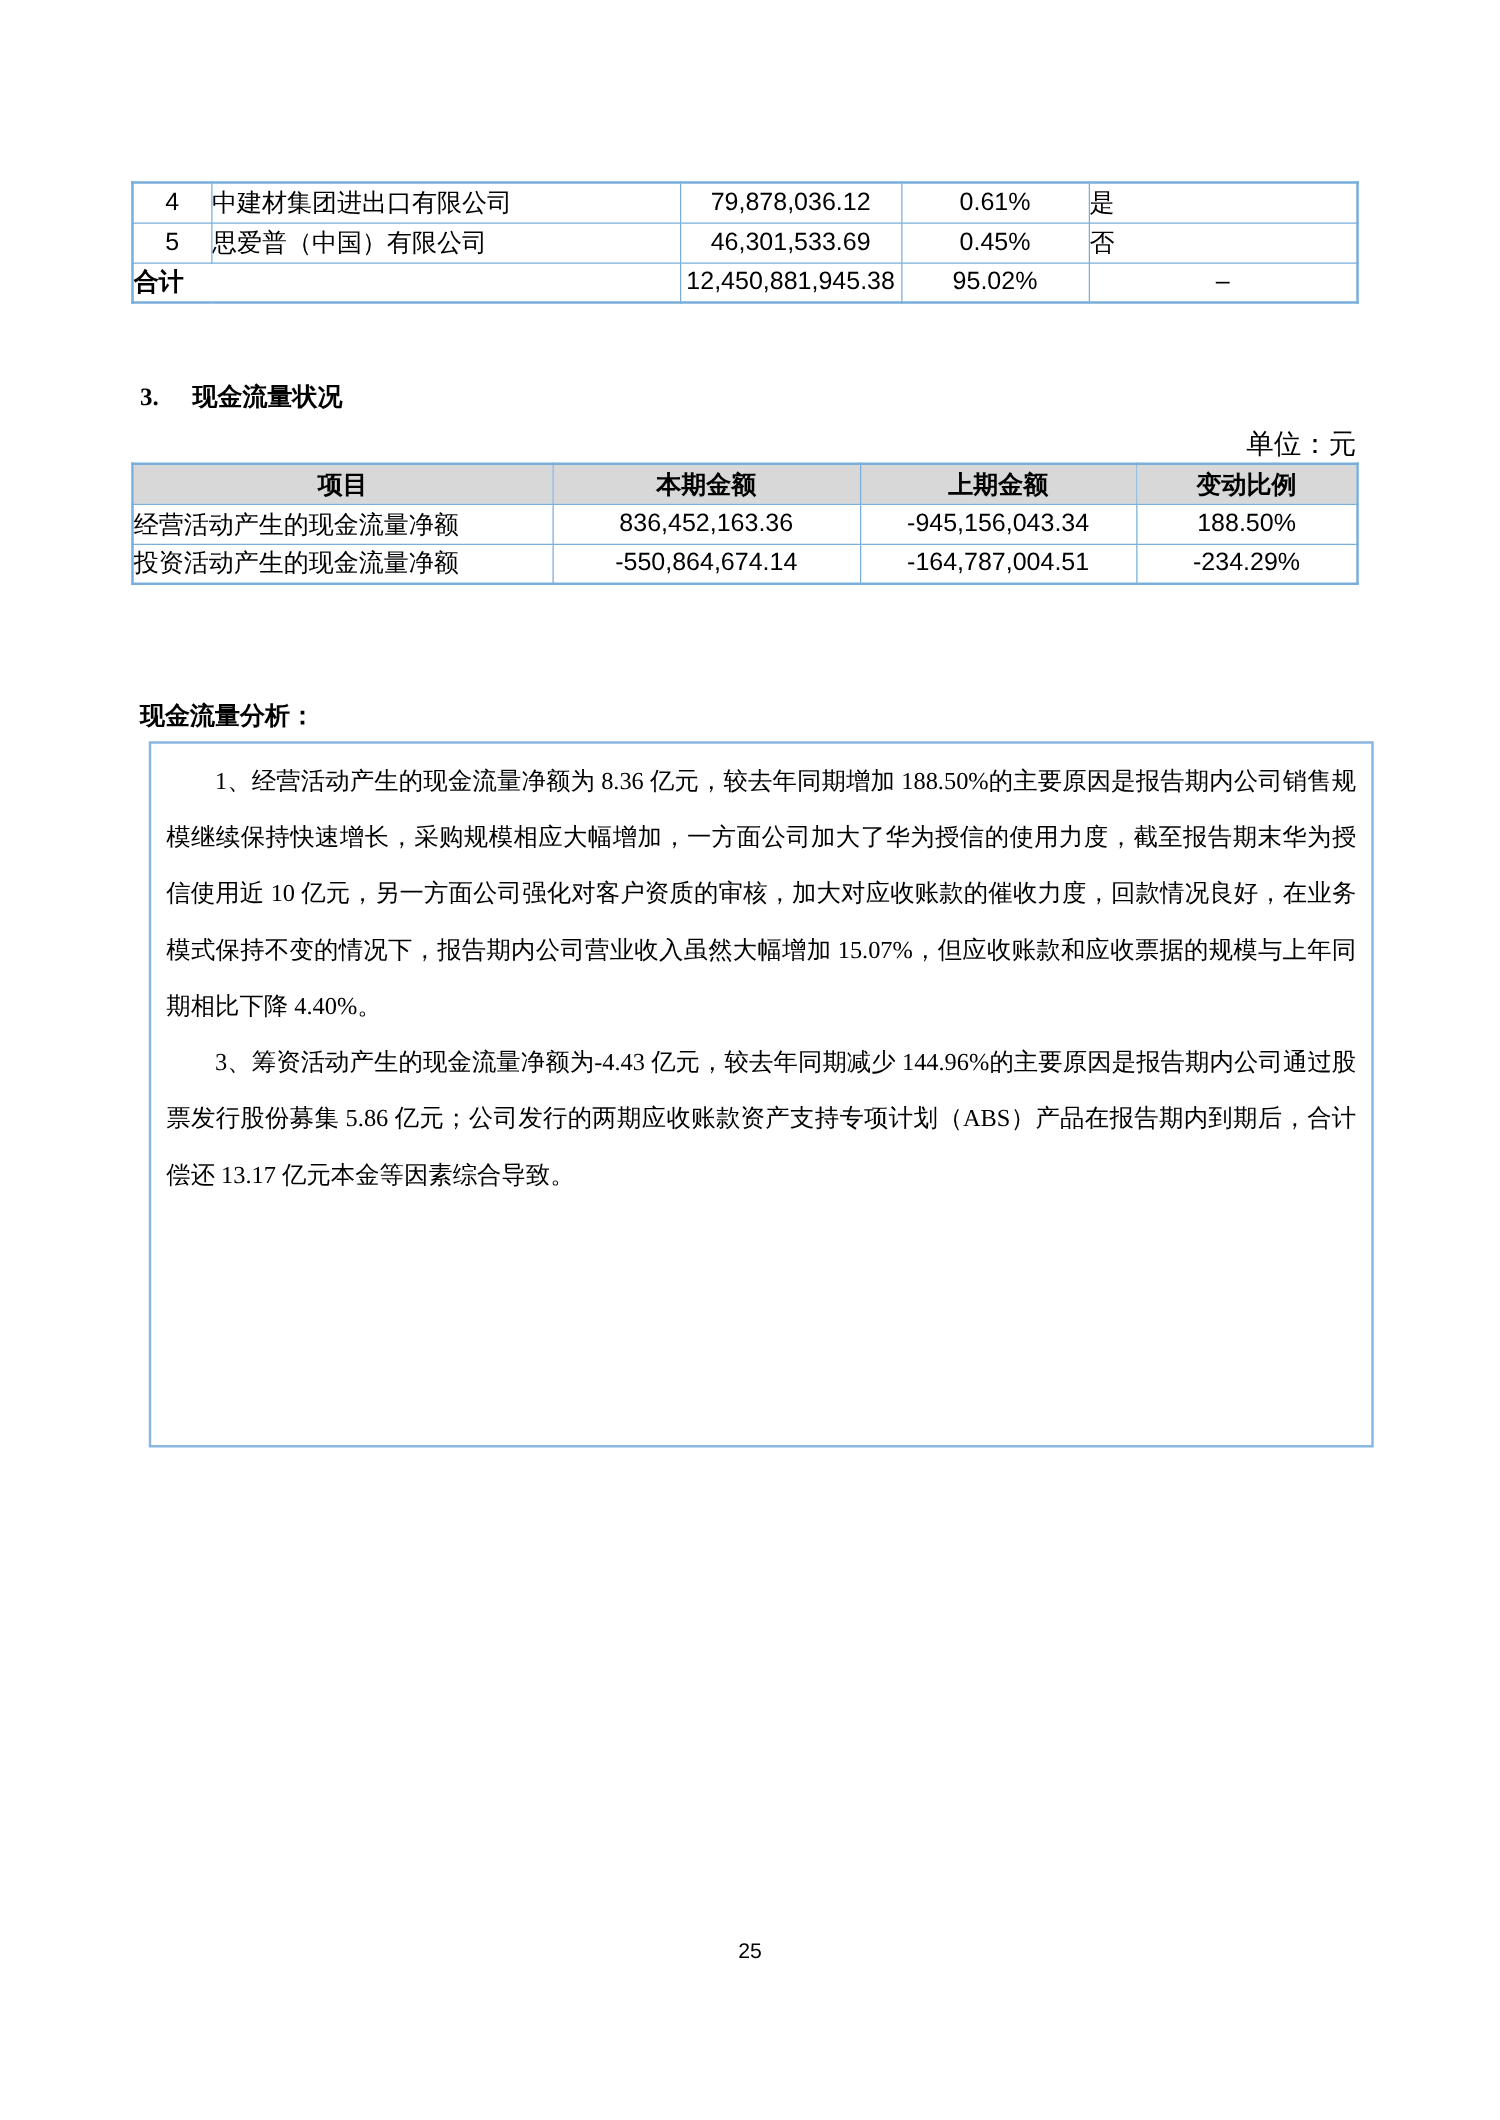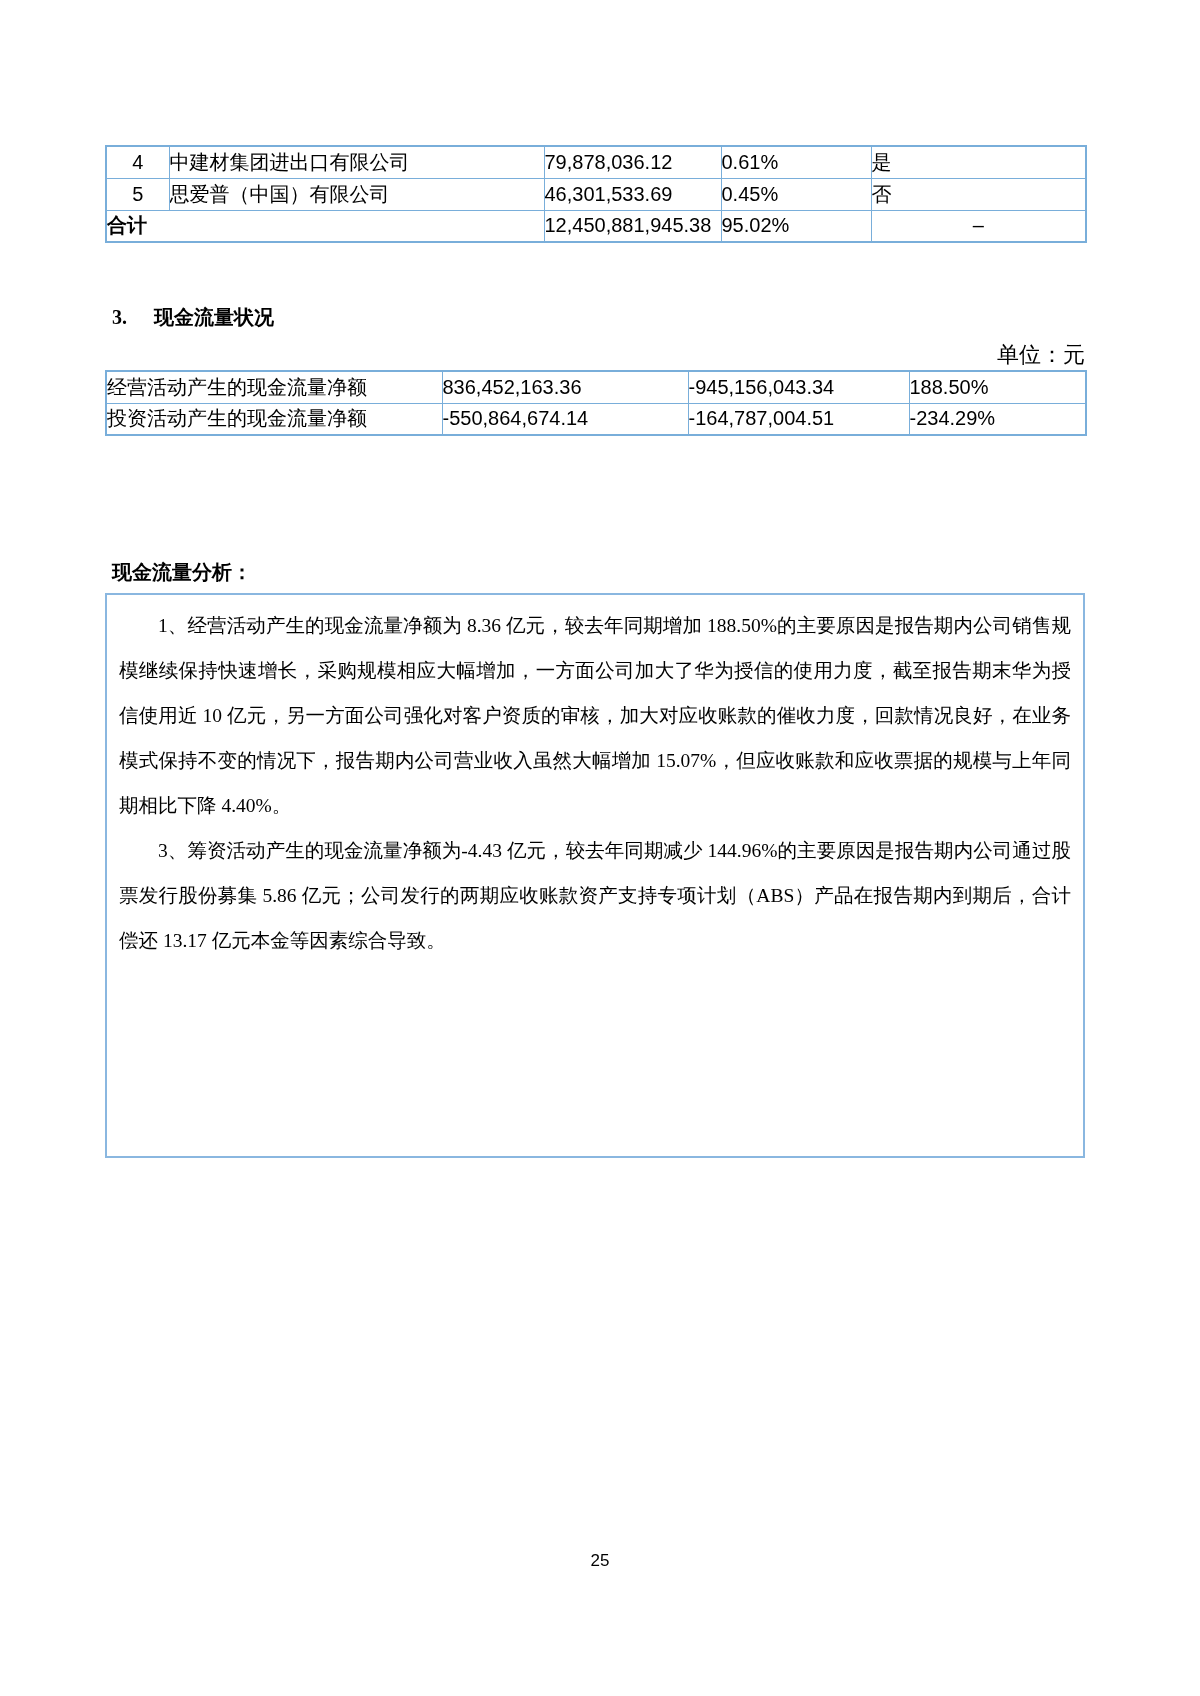--- a/index.html
+++ b/index.html
@@ -16,21 +16,21 @@
   table.tbl td,table.tbl th{
     border:1px solid #79aeda;overflow:hidden;white-space:nowrap;
     font-size:20px;padding:0;
   }
   
   #top-table{left:105px;top:145px;width:980px;}
   #top-table tr{height:32px;}
   .cell-no{text-align:center;font-family:"Liberation Sans","DejaVu Sans",sans-serif;font-size:18px;}
   .cell-name{text-align:left;padding-left:12px;margin-left:32px;}
   .cell-amt,.cell-pct{
-    text-align:left;padding-right:10px;
+    text-align:center;padding-right:10px;
     font-family:"Liberation Sans","DejaVu Sans",sans-serif;font-size:19px;
   }
   .cell-flag{text-align:left;padding-left:10px;}
   .cell-total{font-weight:bold;}
   .cell-dash{text-align:center;font-family:"Liberation Sans","DejaVu Sans",sans-serif;font-size:19px;}
   
   #section-heading{
     position:absolute;left:112px;top:304px;font-size:20px;font-weight:bold;
   }
   #section-heading .sec-num{display:inline-block;width:42px;}
@@ -42,21 +42,21 @@
   #cashflow-table tr{height:32px;}
   #cashflow-table th{
     background:#d8d8d8;font-weight:bold;text-align:center;font-size:20px;
   }
   .cell-item{text-align:left;padding-left:14px;}
   
   #analysis-heading{
     position:absolute;left:112px;top:559px;font-size:20px;font-weight:bold;
   }
   #analysis-box{
-    position:absolute;left:105px;top:593px;width:980px;height:565px;
+    position:absolute;left:119px;top:593px;width:980px;height:565px;
     box-sizing:border-box;border:2px solid #8ab7e0;background:#fff;
     padding:8px 12px 0 12px;
   }
   #analysis-box p{
     margin:0;text-indent:2em;text-align:justify;
     font-size:19.5px;line-height:45px;
   }
   
   #page-number{
     position:absolute;left:0;top:1551px;width:1200px;text-align:center;
@@ -106,20 +106,26 @@
 
 <table class="tbl" id="cashflow-table">
   <colgroup>
     <col style="width:336px">
       <col style="width:246px">
       <col style="width:221px">
       <col style="width:177px">
   </colgroup>
   <tbody>
     <tr>
+      <th>项目</th>
+      <th>本期金额</th>
+      <th>上期金额</th>
+      <th>变动比例</th>
+    </tr>
+    <tr>
       <td class="cell-item">经营活动产生的现金流量净额</td>
       <td class="cell-amt">836,452,163.36</td>
       <td class="cell-amt">-945,156,043.34</td>
       <td class="cell-pct">188.50%</td>
     </tr>
     <tr>
       <td class="cell-item">投资活动产生的现金流量净额</td>
       <td class="cell-amt">-550,864,674.14</td>
       <td class="cell-amt">-164,787,004.51</td>
       <td class="cell-pct">-234.29%</td>

